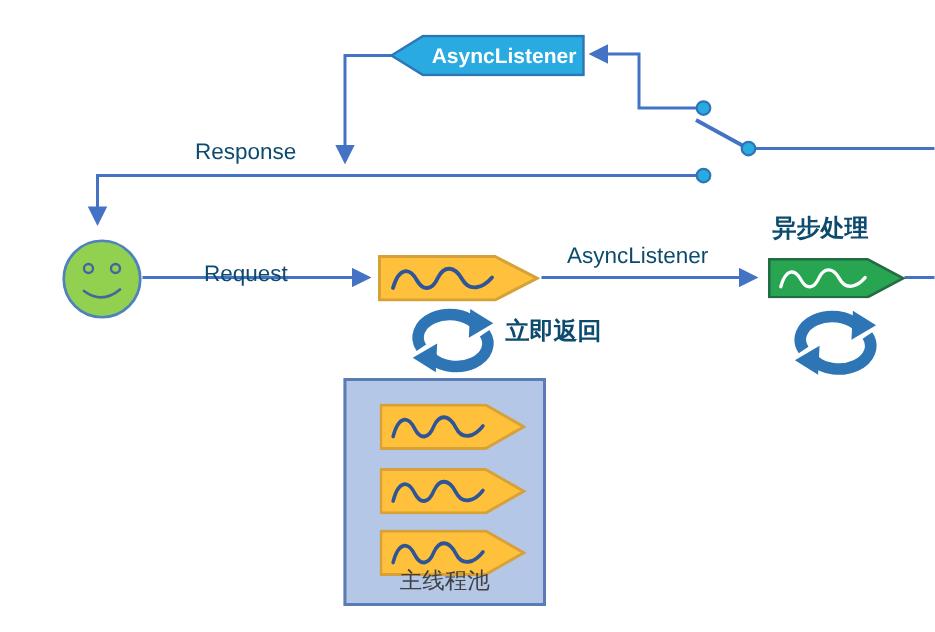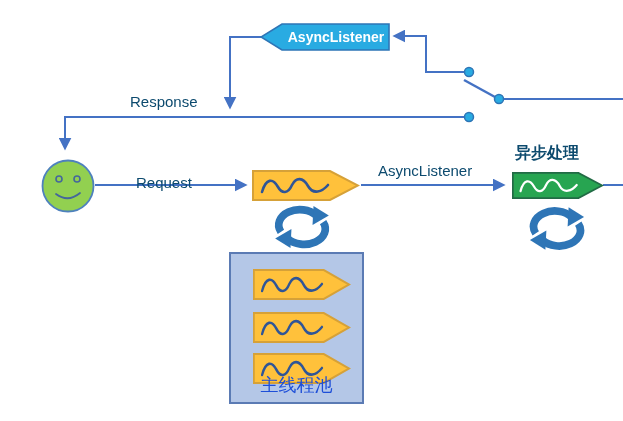--- a/index.html
+++ b/index.html
@@ -9,21 +9,21 @@
     margin-left:34px;
   }
   .abs{position:absolute;}
   .lbl{position:absolute;color:#0c4a6e;font-size:15px;line-height:1.15;white-space:nowrap;}
   .lbl.cn{font-size:16px;font-weight:bold;}
   .panel{
     position:absolute;background:#B4C7E7;border:2px solid #5B7BB4;box-sizing:border-box;
   }
   .panel-label{
     position:absolute;left:0;right:0;bottom:5px;text-align:center;
-    color:#1d4ed8;font-size:18px;white-space:nowrap;
+    color:#404040;font-size:15px;white-space:nowrap;
   }
   svg{display:block;}
   .listener-text{fill:#ffffff;font-size:14px;font-weight:600;font-family:"Liberation Sans","DejaVu Sans",sans-serif;}
 </style>
 </head>
 <body>
 
 <div class="stage">
 
   <svg width="0" height="0" style="position:absolute" aria-hidden="true">
@@ -97,20 +97,21 @@
       <use href="#sym-cycle"></use>
     </svg>
   <svg class="abs" style="left:494px;top:205px" width="58" height="47" viewBox="0 0 60 48">
       <use href="#sym-cycle"></use>
     </svg>
 
   <div class="lbl" style="left:96px;top:93px">Response</div>
   <div class="lbl" style="left:102px;top:174px">Request</div>
   <div class="lbl" style="left:344px;top:162px">AsyncListener</div>
   <div class="lbl cn" style="left:481px;top:144px">异步处理</div>
+  <div class="lbl cn" style="left:303px;top:213px">立即返回</div>
 
   <div class="panel" style="left:195px;top:252px;width:135px;height:152px">
     <svg class="abs" style="left:22px;top:15px" width="98" height="31" viewBox="0 0 108 31" preserveAspectRatio="none">
         <use href="#sym-orange"></use>
         <use href="#sym-wave-blue"></use>
       </svg>
     <svg class="abs" style="left:22px;top:58px" width="98" height="31" viewBox="0 0 108 31" preserveAspectRatio="none">
         <use href="#sym-orange"></use>
         <use href="#sym-wave-blue"></use>
       </svg>

